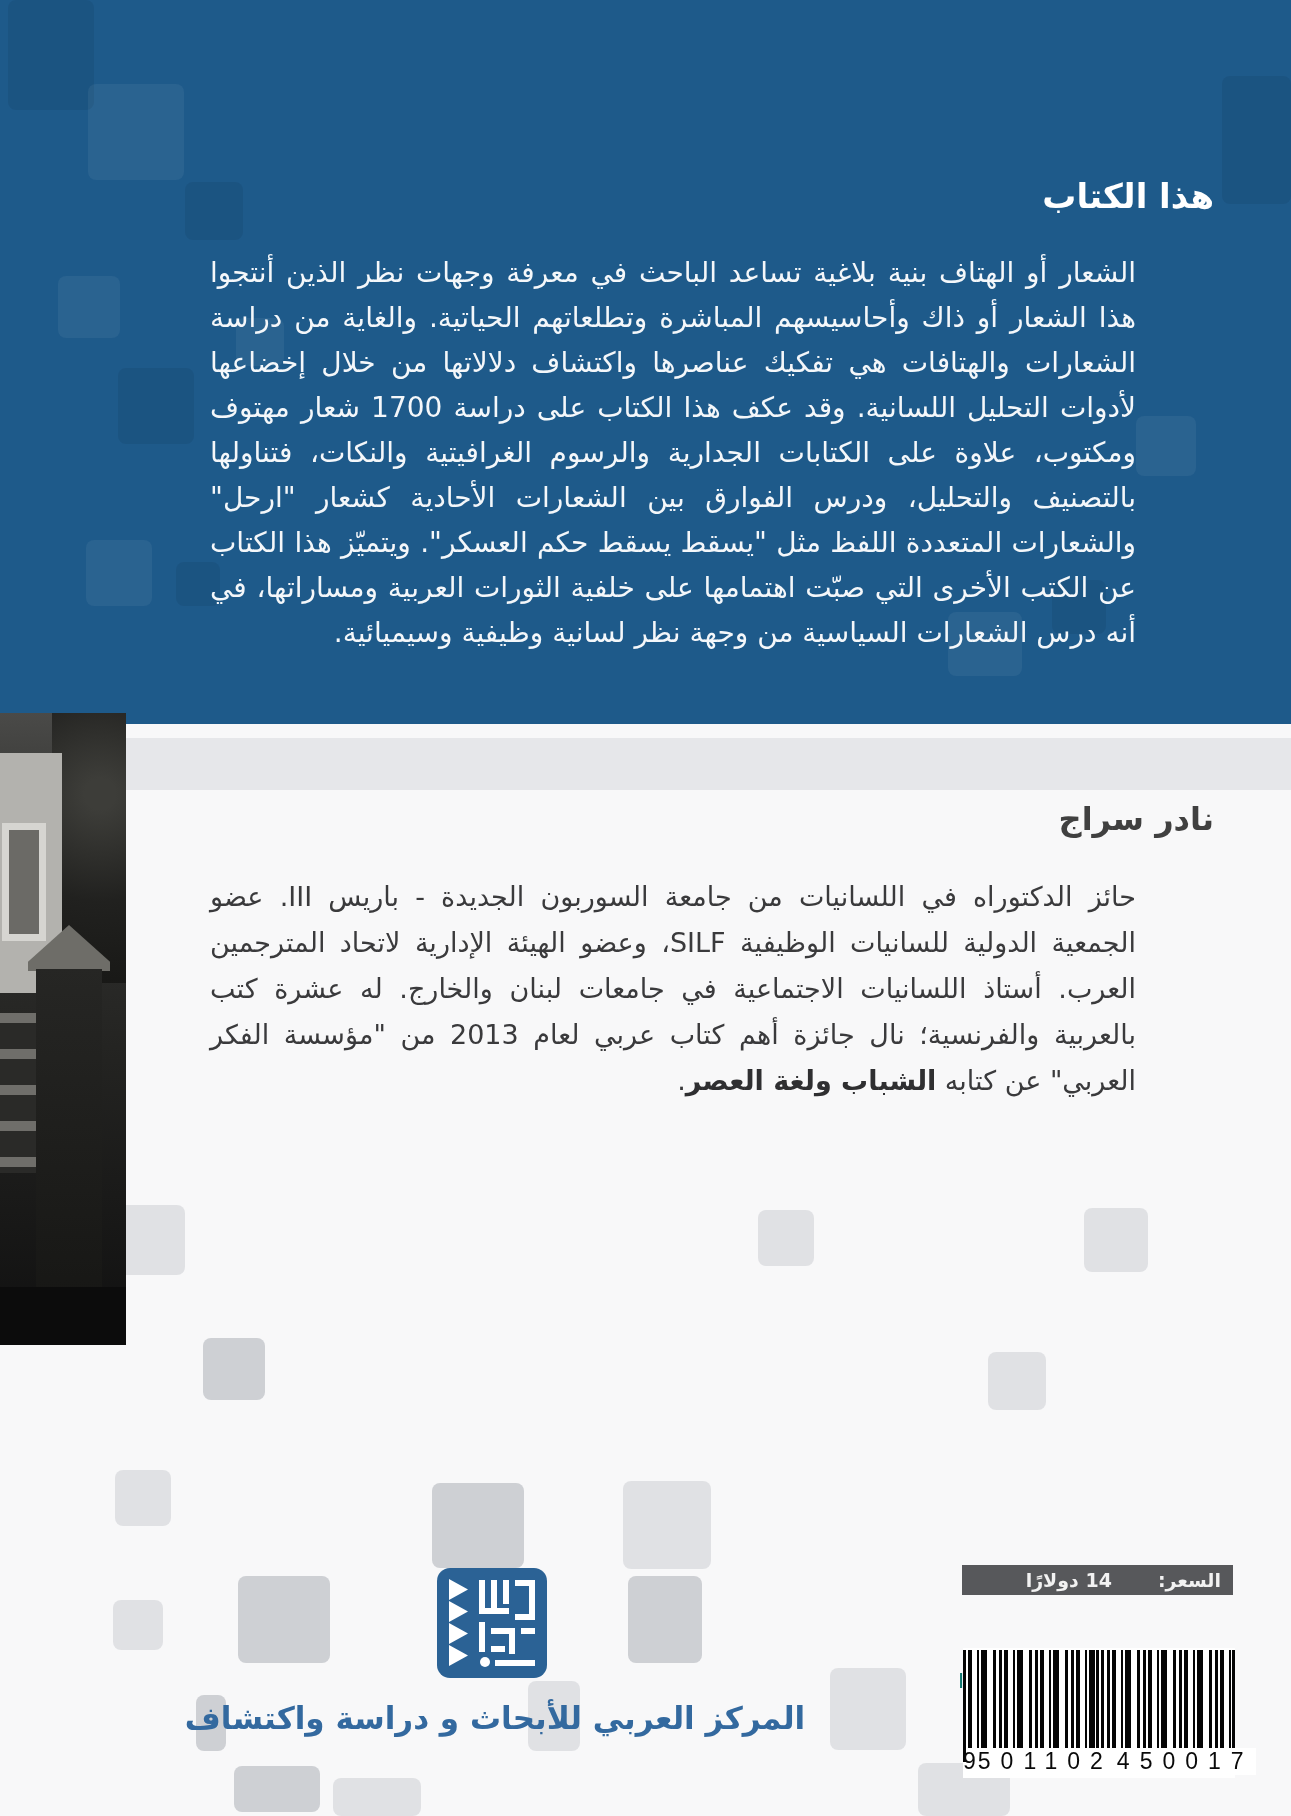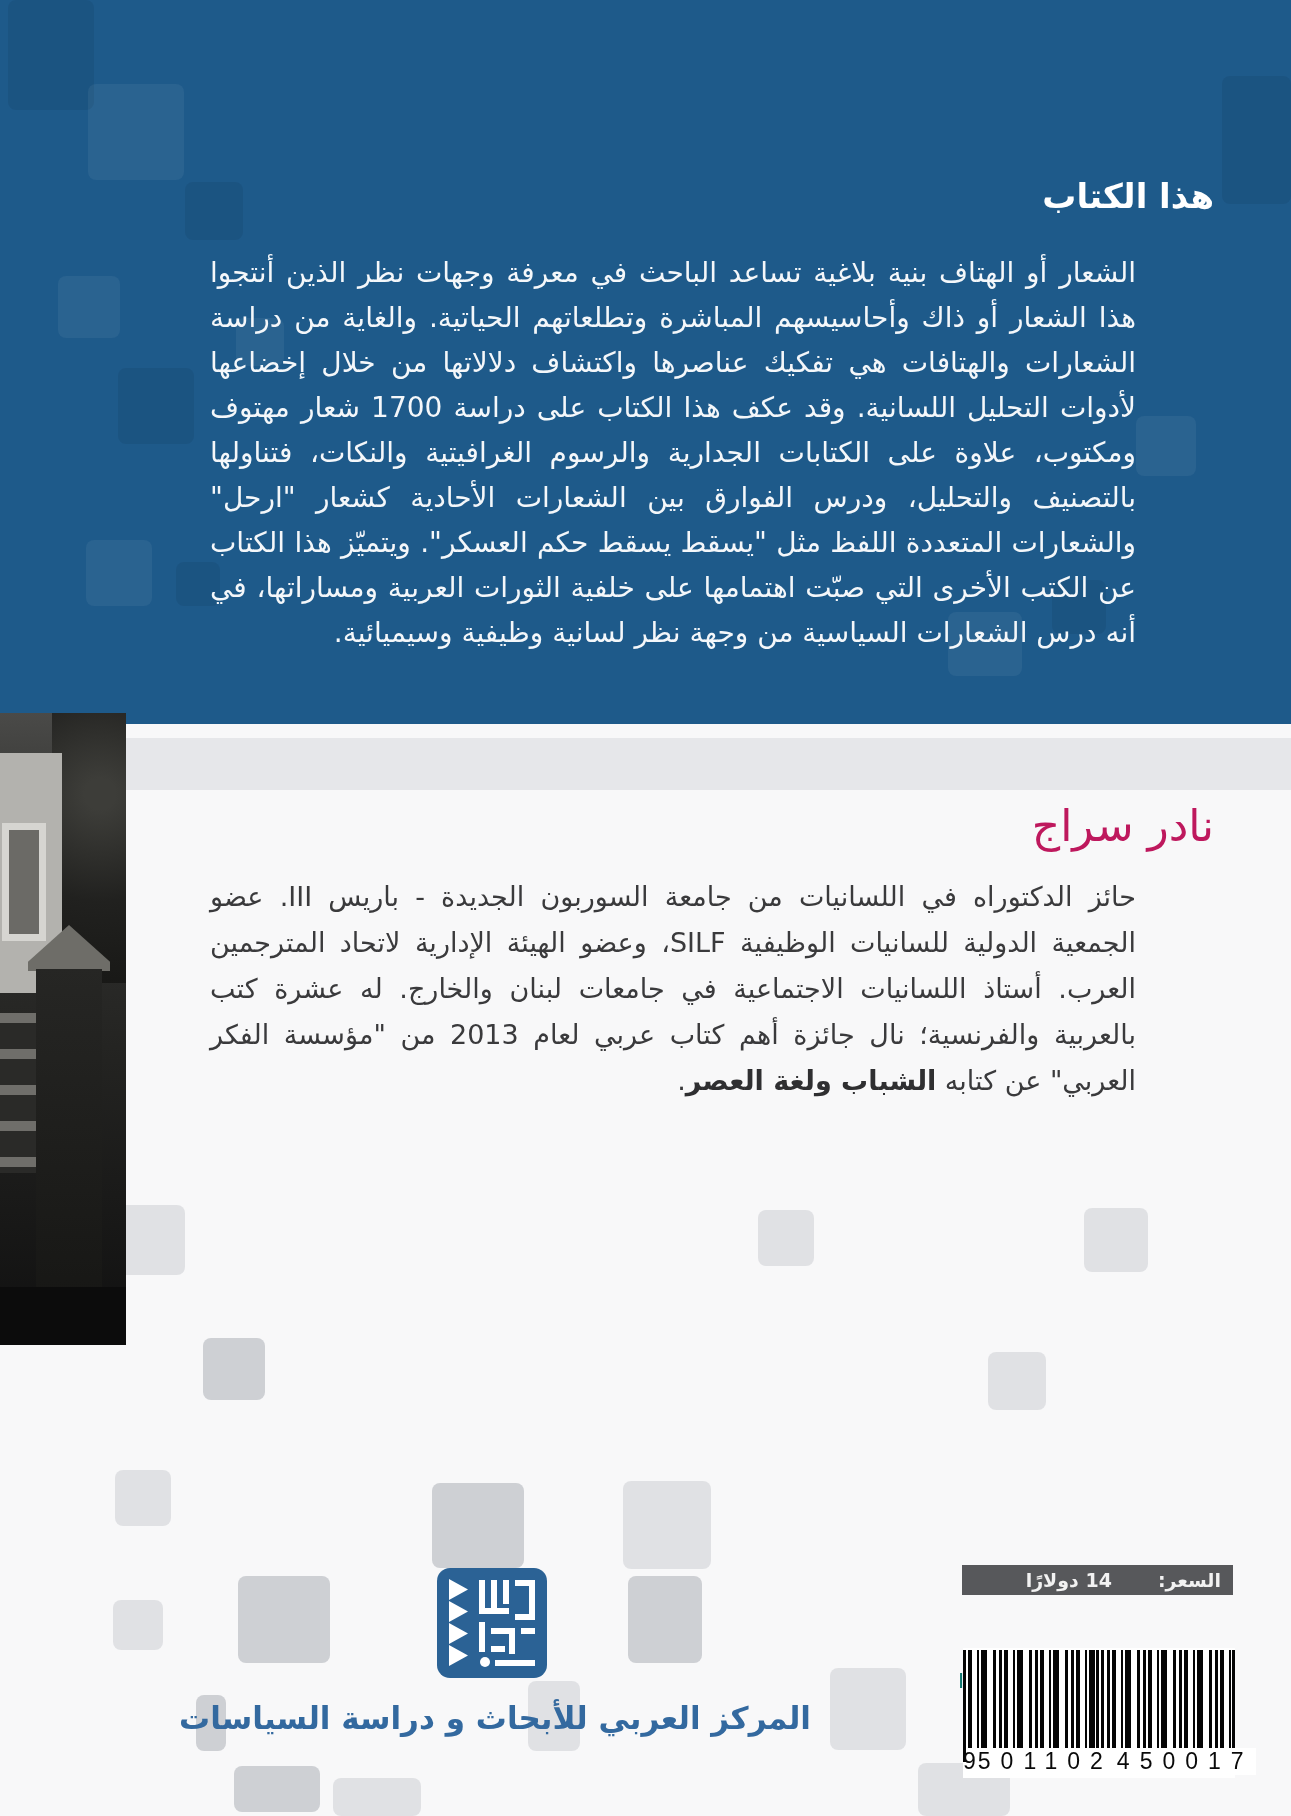--- a/index.html
+++ b/index.html
@@ -19,21 +19,21 @@
     background:linear-gradient(180deg,#4a4a48 0%,#343432 18%,#232321 55%,#101010 100%);}
   .photo-building{position:absolute;left:0;top:40px;width:62px;height:240px;background:#b3b2ae;}
   .photo-window{position:absolute;left:2px;top:110px;width:44px;height:118px;background:#6b6a66;border:7px solid #d6d5d1;box-sizing:border-box;}
   .photo-tree{position:absolute;left:52px;top:0;width:74px;height:270px;background:radial-gradient(circle at 65% 30%,#3d3d39 8%,#21211f 55%,#181816 100%);}
   .photo-cap{position:absolute;left:28px;top:212px;width:82px;height:46px;background:#6e6d68;clip-path:polygon(50% 0,100% 80%,100% 100%,0 100%,0 80%);}
   .photo-pillar{position:absolute;left:36px;top:256px;width:66px;height:376px;background:linear-gradient(180deg,#262624,#151513);}
   .photo-rails{position:absolute;left:0;top:300px;width:36px;height:160px;background:repeating-linear-gradient(180deg,#6f6e6a 0 10px,#2a2a28 10px 36px);}
   .photo-ground{position:absolute;left:0;bottom:0;width:100%;height:58px;background:#0c0c0c;}
 
   
-  .author-name{position:absolute;right:106px;top:800px;color:#be185d;font-size:44px;font-weight:normal;direction:rtl;z-index:2;}
+  .author-name{position:absolute;right:106px;top:800px;color:#404040;font-size:32px;font-weight:bold;direction:rtl;z-index:2;}
   .author-bio{position:absolute;right:184px;top:874px;width:926px;color:#3a3a3c;font-size:27px;line-height:46px;direction:rtl;text-align:justify;text-justify:inter-word;z-index:2;}
   .author-bio b{color:#2f2f31;margin-top:24px;}
 
   
   .publisher-logo{position:absolute;left:435px;top:1566px;width:114px;height:114px;z-index:2;}
   .publisher-ar{position:absolute;left:150px;top:1700px;width:690px;text-align:center;color:#33699f;font-size:31px;font-weight:bold;direction:rtl;z-index:2;}
   .publisher-en{position:absolute;left:150px;top:1748px;width:690px;text-align:center;color:#33699f;font-size:22px;font-weight:bold;font-family:"Liberation Sans",sans-serif;z-index:2;}
 
   
   .price-bar{position:absolute;left:962px;top:1565px;width:271px;height:30px;background:#57585b;color:#f2f2f2;
@@ -98,21 +98,21 @@
       <rect x="80" y="48" width="20" height="6"></rect>
       <rect x="44" y="56" width="6" height="30"></rect>
       <rect x="56" y="62" width="24" height="6"></rect>
       <rect x="74" y="62" width="6" height="26"></rect>
       <rect x="86" y="62" width="14" height="6"></rect>
       <rect x="56" y="80" width="14" height="6"></rect>
       <circle cx="50" cy="96" r="5"></circle>
       <rect x="60" y="94" width="40" height="6"></rect>
     </g>
   </svg>
-  <div class="publisher-ar">المركز العربي للأبحاث و دراسة السياسات</div>
+  <div class="publisher-ar">المركز العربي للأبحاث و دراسة واكتشاف</div>
 
   <div class="price-bar">
     <span>السعر:</span>
     <span>14 دولارًا</span>
   </div>
   <div class="isbn-text">ISBN 978-614-445-001-7</div>
   <div class="barcode">
     <div class="barcode-bars"></div>
     <div class="barcode-guard-l"></div>
     <div class="barcode-guard-m"></div>

